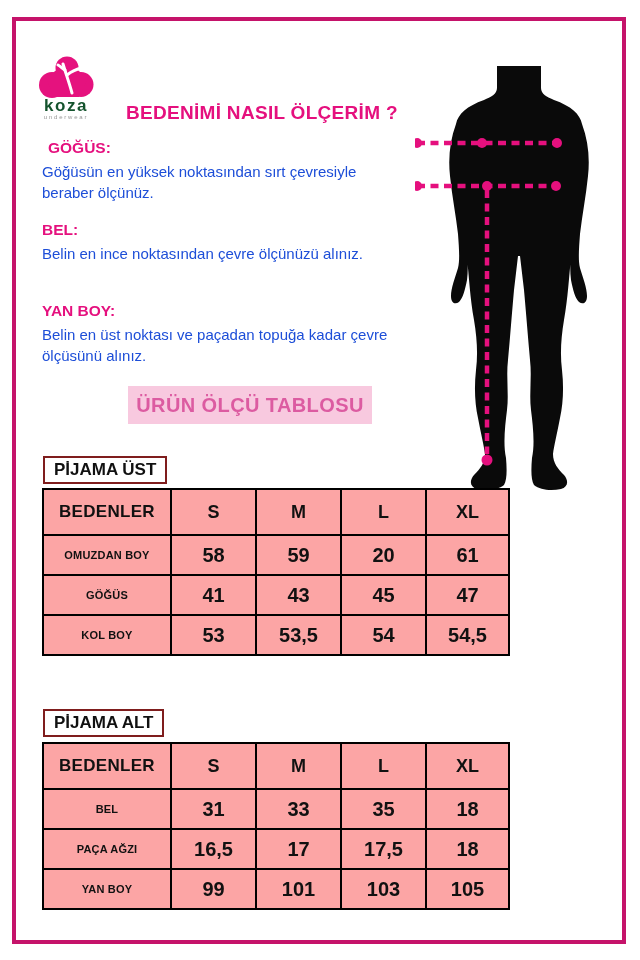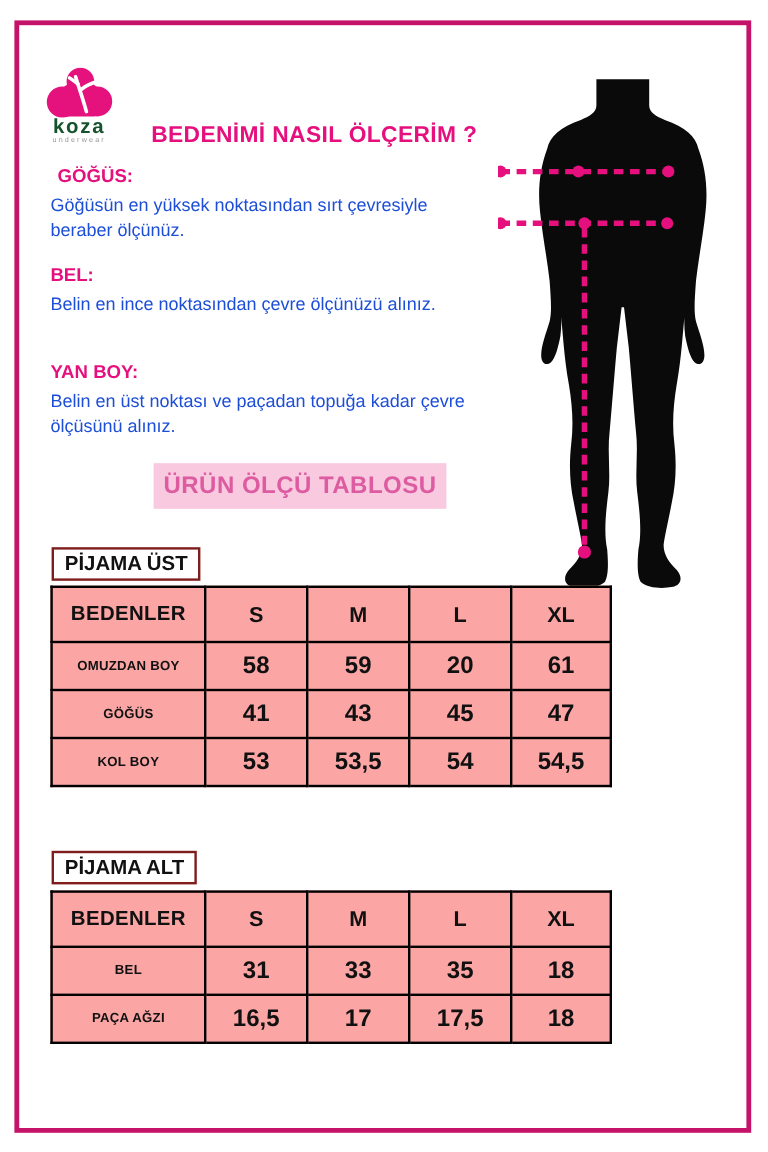--- a/index.html
+++ b/index.html
@@ -225,16 +225,23 @@
           <td class="val">35</td>
           <td class="val">18</td>
         </tr>
         <tr>
           <td class="rlabel">PAÇA AĞZI</td>
           <td class="val">16,5</td>
           <td class="val">17</td>
           <td class="val">17,5</td>
           <td class="val">18</td>
         </tr>
+        <tr>
+          <td class="rlabel">YAN BOY</td>
+          <td class="val">99</td>
+          <td class="val">101</td>
+          <td class="val">103</td>
+          <td class="val">105</td>
+        </tr>
       </tbody>
   </table>
 
 </div>
 
 </body></html>

